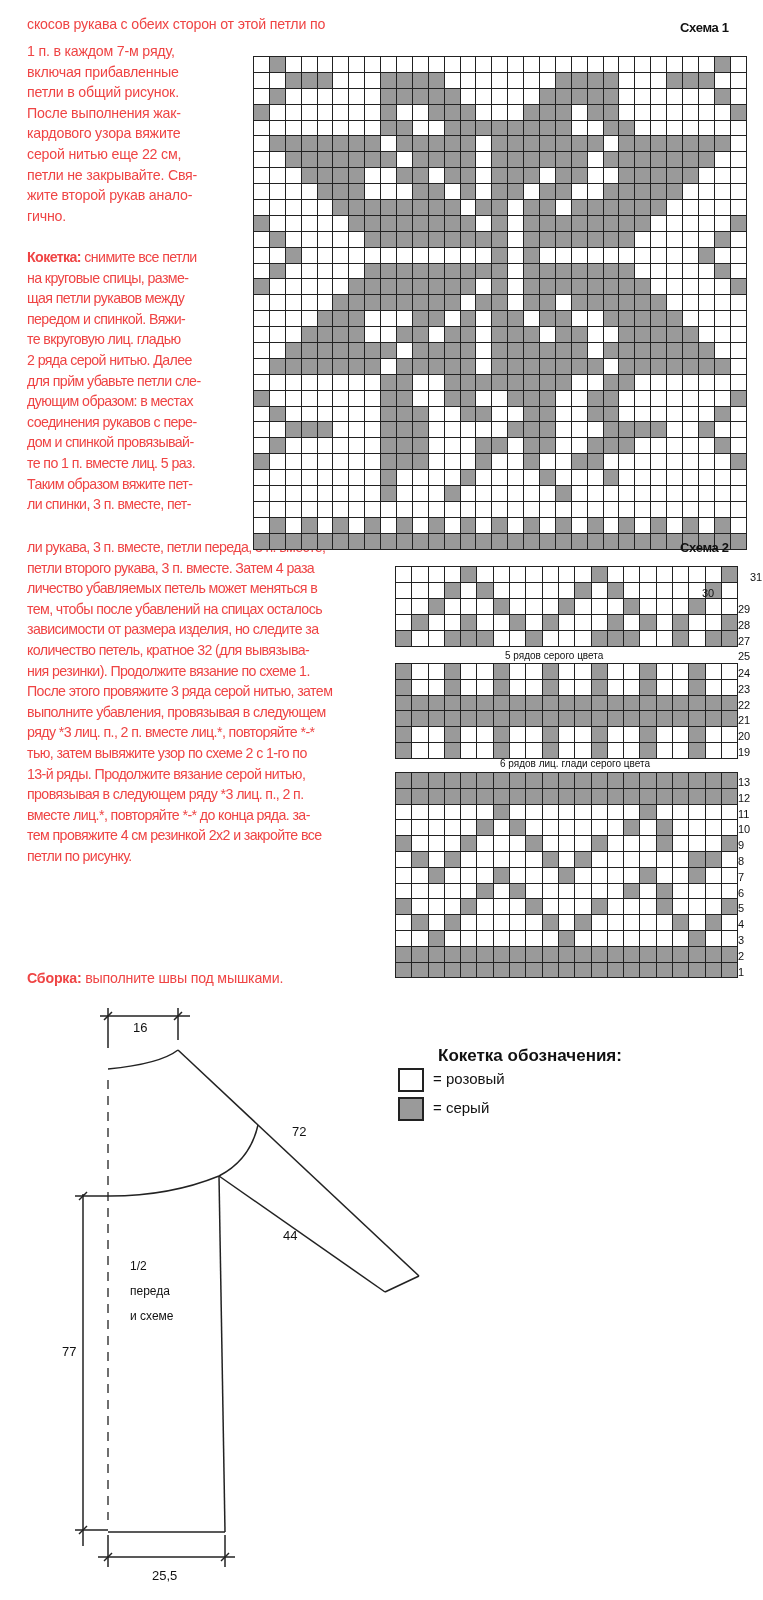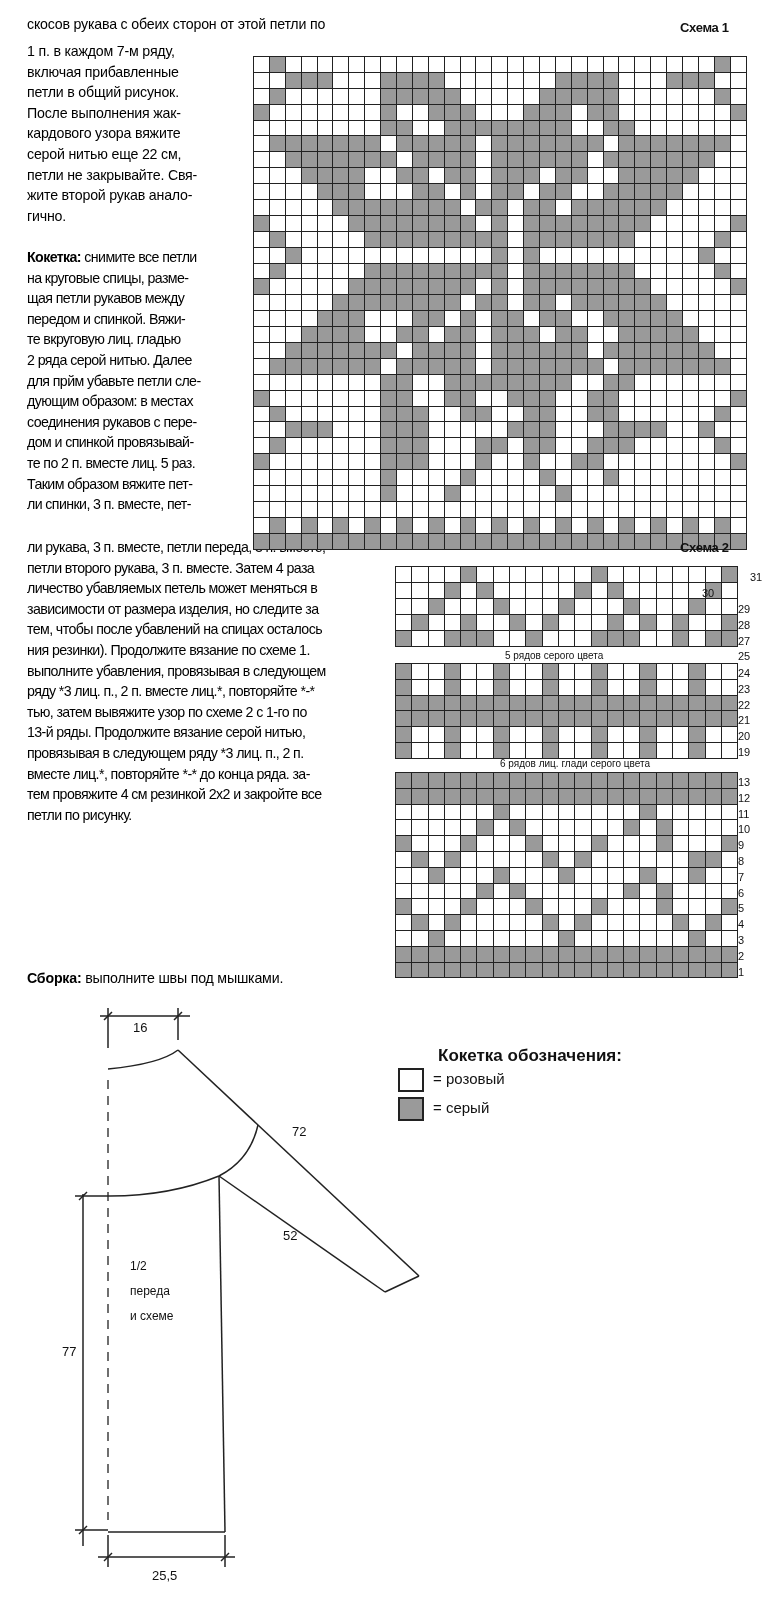--- a/index.html
+++ b/index.html
@@ -1,17 +1,17 @@
 <!DOCTYPE html>
 <html><head>
 <meta charset="utf-8">
 <style>
   body { margin:0; background:#fff; font-family:"Liberation Sans", sans-serif; color:#111; }
   .page { position:relative; width:763px; height:1600px; overflow:hidden; background:#fff; }
-  .txt { position:absolute; font-family:"Liberation Sans", sans-serif; font-size:14.2px; line-height:20.6px; color:#000000; letter-spacing:-0.2px; }
+  .txt { position:absolute; font-family:"Liberation Sans", sans-serif; font-size:14.2px; line-height:20.6px; color:#ef4444; letter-spacing:-0.2px; }
   .txt p { margin:0; }
   .txt b { font-weight:bold; }
   .cond { font-stretch:condensed; letter-spacing:-0.6px; }
   .schema-title { position:absolute; font-weight:bold; font-size:13px; letter-spacing:-0.3px; }
   .grid { position:absolute; display:grid; border:1px solid #222; background:#222; gap:1px; }
   .cell { background:#fff; }
   .cell.g { background:#9a9a9a; }
   .rownum { position:absolute; font-size:11px; line-height:11px; }
   .caption { position:absolute; font-size:10px;padding-left:25px; }
   .legend-title { position:absolute; font-weight:bold; font-size:17px; }
@@ -44,32 +44,34 @@
     <p><b>Кокетка:</b><span> снимите все петли</span></p>
   <p>на круговые спицы, разме-</p>
       <p>щая петли рукавов между</p>
       <p>передом и спинкой. Вяжи-</p>
       <p>те вкруговую лиц. гладью</p>
       <p>2 ряда серой нитью. Далее</p>
       <p>для прйм убавьте петли сле-</p>
       <p>дующим образом: в местах</p>
       <p>соединения рукавов с пере-</p>
       <p>дом и спинкой провязывай-</p>
-      <p>те по 2 п. вместе лиц. 5 раз.</p>
+      <p>те по 1 п. вместе лиц. 5 раз.</p>
       <p>Таким образом вяжите пет-</p>
       <p>ли спинки, 3 п. вместе, пет-</p>
     </div>
 
   <div class="txt cond" id="wide" style="left:27px; top:537px; width:350px;">
       <p>ли рукава, 3 п. вместе, петли переда, 3 п. вместе,</p>
       <p>петли второго рукава, 3 п. вместе. Затем 4 раза</p>
       <p>личество убавляемых петель может меняться в</p>
+      <p>тем, чтобы после убавлений на спицах осталось</p>
       <p>зависимости от размера изделия, но следите за</p>
-      <p>тем, чтобы после убавлений на спицах осталось</p>
+      <p>количество петель, кратное 32 (для вывязыва-</p>
       <p>ния резинки). Продолжите вязание по схеме 1.</p>
+      <p>После этого провяжите 3 ряда серой нитью, затем</p>
       <p>выполните убавления, провязывая в следующем</p>
       <p>ряду *3 лиц. п., 2 п. вместе лиц.*, повторяйте *-*</p>
       <p>тью, затем вывяжите узор по схеме 2 с 1-го по</p>
       <p>13-й ряды. Продолжите вязание серой нитью,</p>
       <p>провязывая в следующем ряду *3 лиц. п., 2 п.</p>
       <p>вместе лиц.*, повторяйте *-* до конца ряда. за-</p>
       <p>тем провяжите 4 см резинкой 2х2 и закройте все</p>
       <p>петли по рисунку.</p>
     </div>
 
@@ -1622,21 +1624,21 @@
       <line x1="98" y1="567" x2="235" y2="567"></line>
       <line x1="108" y1="545" x2="108" y2="577"></line>
       <line x1="225" y1="545" x2="225" y2="577"></line>
       <line x1="104" y1="571" x2="112" y2="563"></line>
       <line x1="221" y1="571" x2="229" y2="563"></line>
     </g>
     <line x1="108" y1="90" x2="108" y2="530" stroke="#222" stroke-width="1.3" stroke-dasharray="9,7"></line>
   </svg>
   <div class="dim" style="left:133px; top:1020px;">16</div>
   <div class="dim" style="left:292px; top:1124px;">72</div>
-  <div class="dim" style="left:283px; top:1228px;">52</div>
+  <div class="dim" style="left:283px; top:1228px;">44</div>
   <div class="dim" id="piecelabel" style="left:130px; top:1248px; font-size:12px; line-height:13px;">
       <p>1/2</p>
       <p>переда</p>
       <p>и схеме</p>
     </div>
   <div class="dim" style="left:62px; top:1344px;">77</div>
   <div class="dim" style="left:152px; top:1568px;">25,5</div>
 </div>
 
 </body></html>

